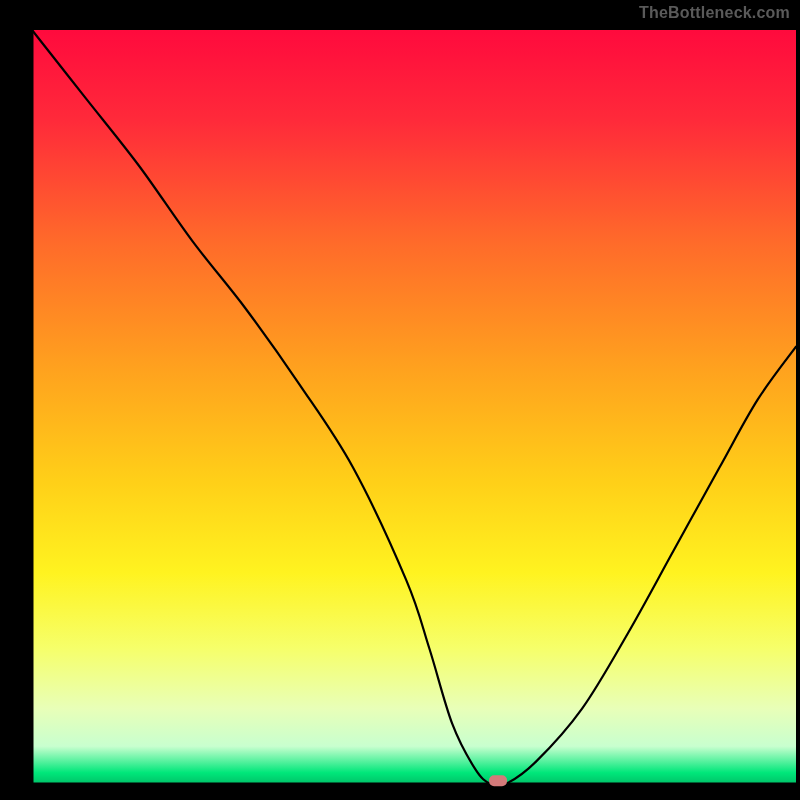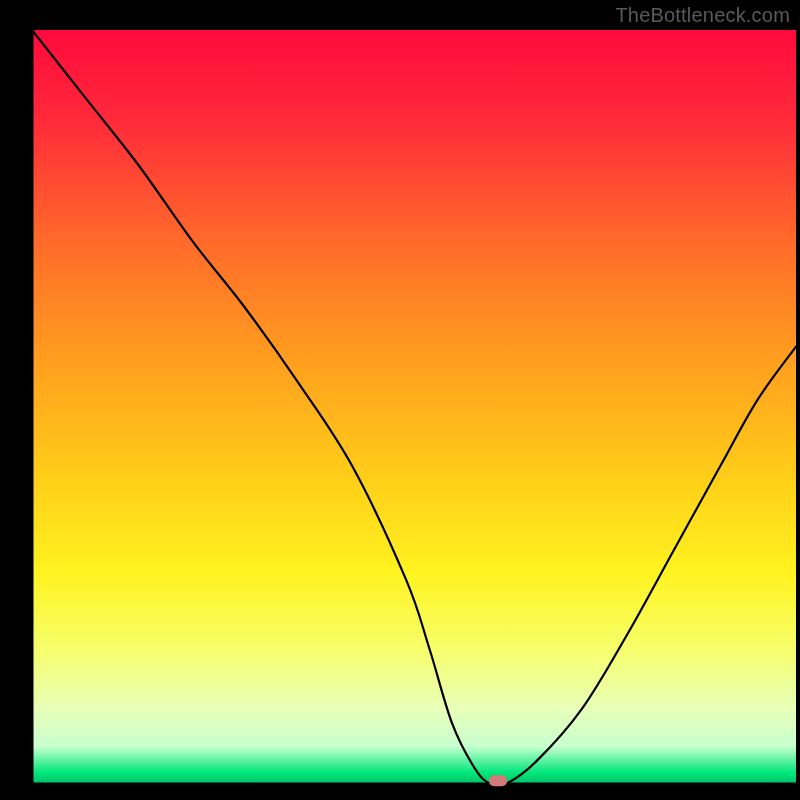--- a/index.html
+++ b/index.html
@@ -15,22 +15,22 @@
     position: relative;
     width: 800px;
     height: 800px;
     background: #000;
   }
   .watermark {
     position: absolute;
     top: 4px;
     right: 10px;
     color: #5a5a5a;
-    font-size: 20px;
-    font-weight: 400;
+    font-size: 16px;
+    font-weight: 700;
     letter-spacing: 0.2px;
     z-index: 10;
   }
   svg.chart {
     position: absolute;
     top: 0;
     left: 0;
   }
 </style>
 </head>

